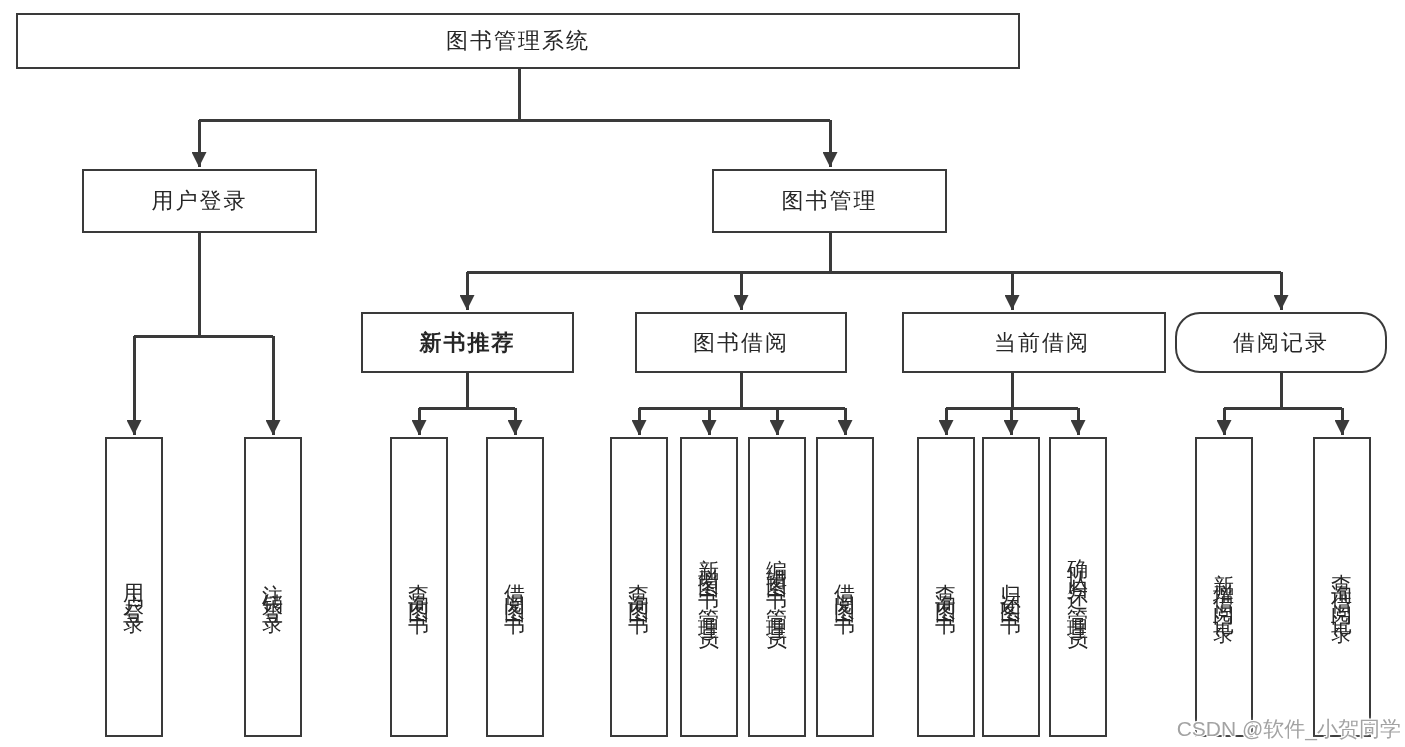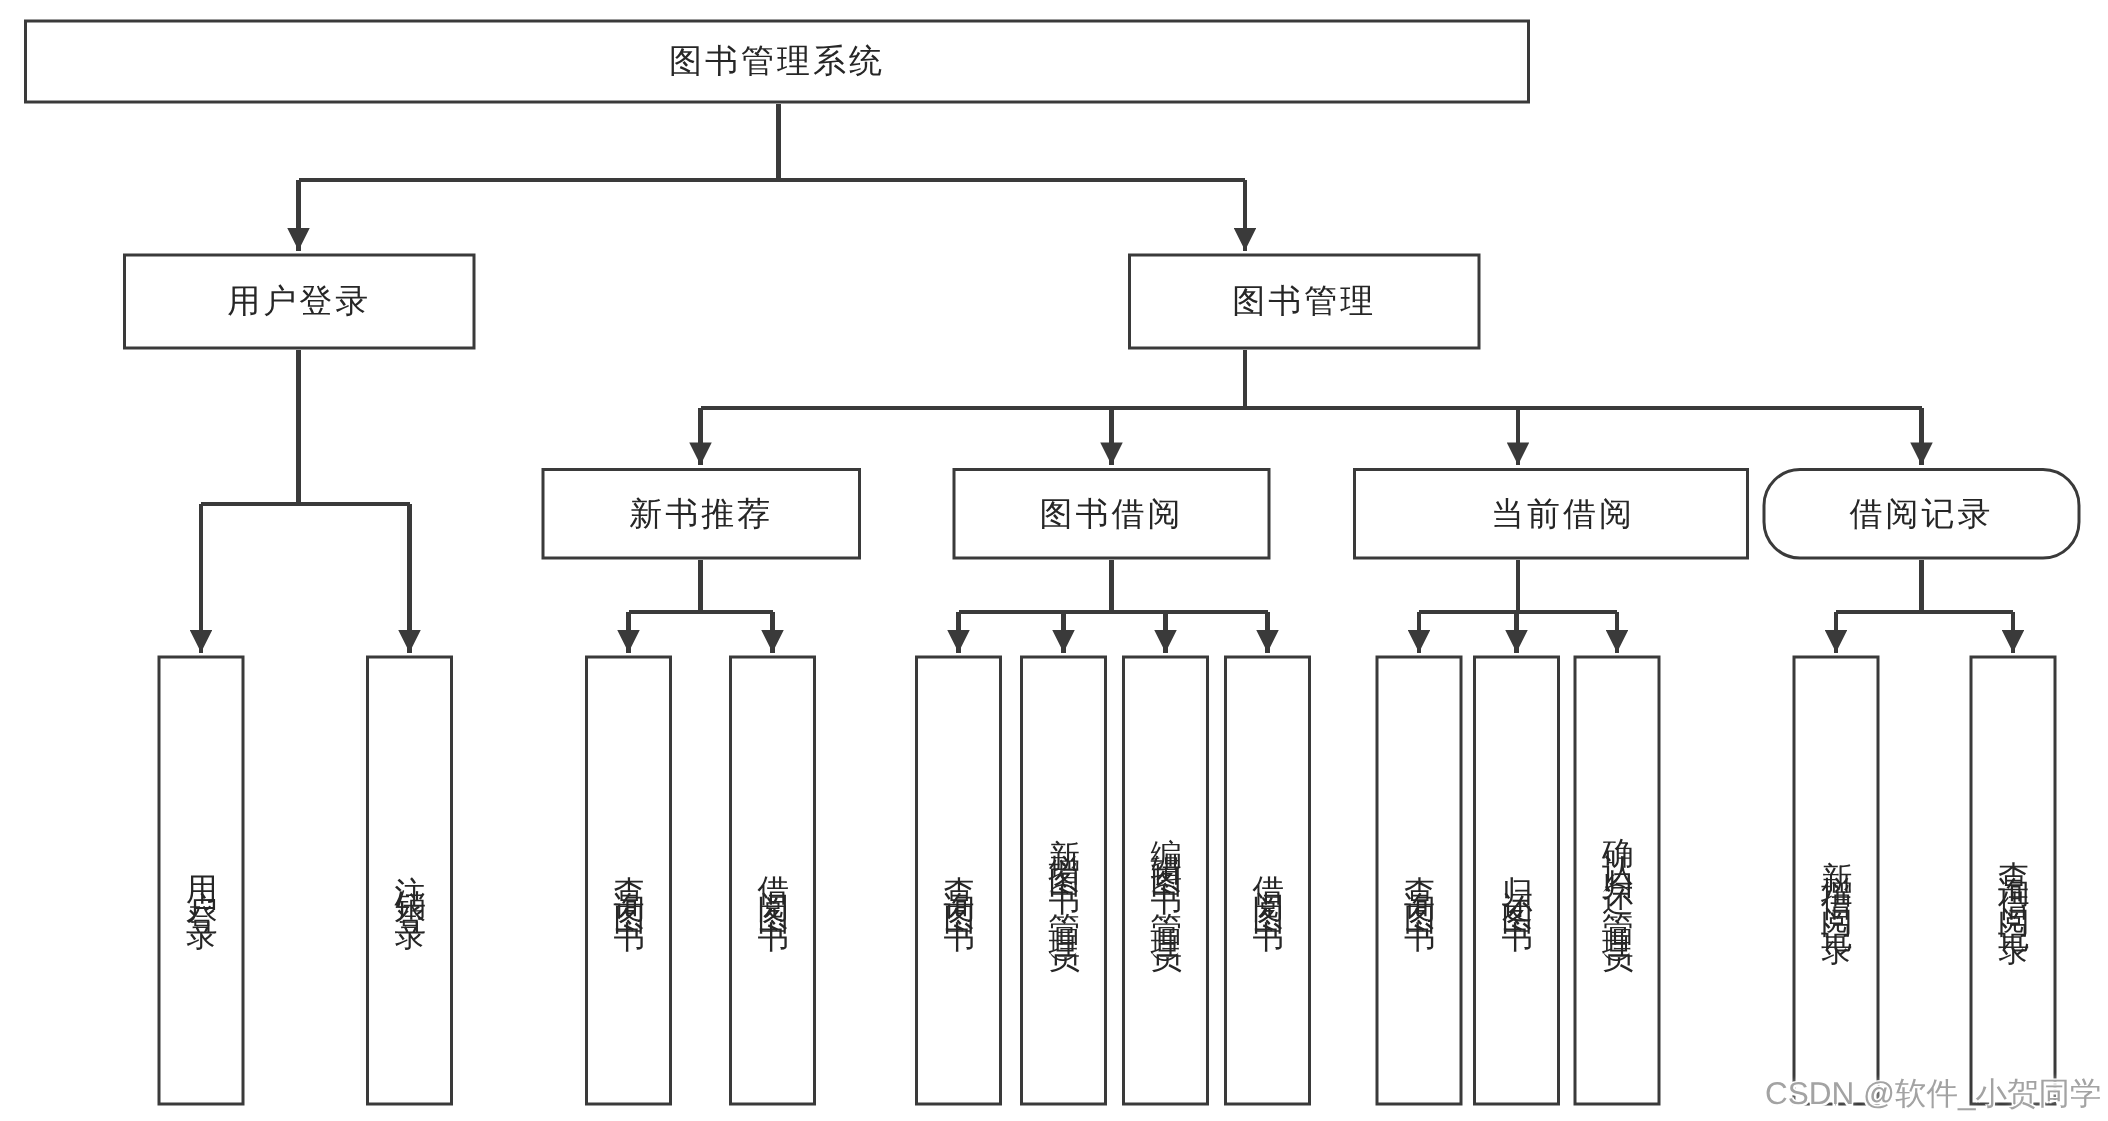--- a/index.html
+++ b/index.html
@@ -52,22 +52,22 @@
     writing-mode: vertical-rl;
     text-orientation: mixed;
     font-size: 21px;
     letter-spacing: 10px;
     line-height: 1;
     white-space: nowrap;
   }
   
   .n-root            { left: 16px;   top: 13px;  width: 1004px; height: 56px; font-family: Liberation Serif, serif; }
   .n-user-login      { left: 82px;   top: 169px; width: 235px;  height: 64px; }
-  .n-book-mgmt       { left: 752px;  top: 169px; width: 235px;  height: 64px; }
-  .n-sec-new         { left: 361px;  top: 312px; width: 213px;  height: 61px; }
+  .n-book-mgmt       { left: 712px;  top: 169px; width: 235px;  height: 64px; }
+  .n-sec-new         { left: 361px;  top: 312px; width: 213px;  height: 61px; font-weight: bold; }
   .n-sec-borrow      { left: 635px;  top: 312px; width: 212px;  height: 61px; }
   .n-sec-current     { left: 902px;  top: 312px; width: 264px;  height: 61px; padding-left: 16px; }
   .n-sec-records     { left: 1175px; top: 312px; width: 212px;  height: 61px; border-radius: 25px; }
   .leaf              { top: 437px; width: 58px; height: 300px; }
   .l-ul-1 { left: 105px; }  .l-ul-2 { left: 244px; }
   .l-nb-1 { left: 390px; }  .l-nb-2 { left: 486px; }
   .l-bb-1 { left: 610px; }  .l-bb-2 { left: 680px; }
   .l-bb-3 { left: 748px; }  .l-bb-4 { left: 816px; }
   .l-cb-1 { left: 917px; }  .l-cb-2 { left: 982px; }  .l-cb-3 { left: 1049px; }
   .l-br-1 { left: 1195px; } .l-br-2 { left: 1313px; }

